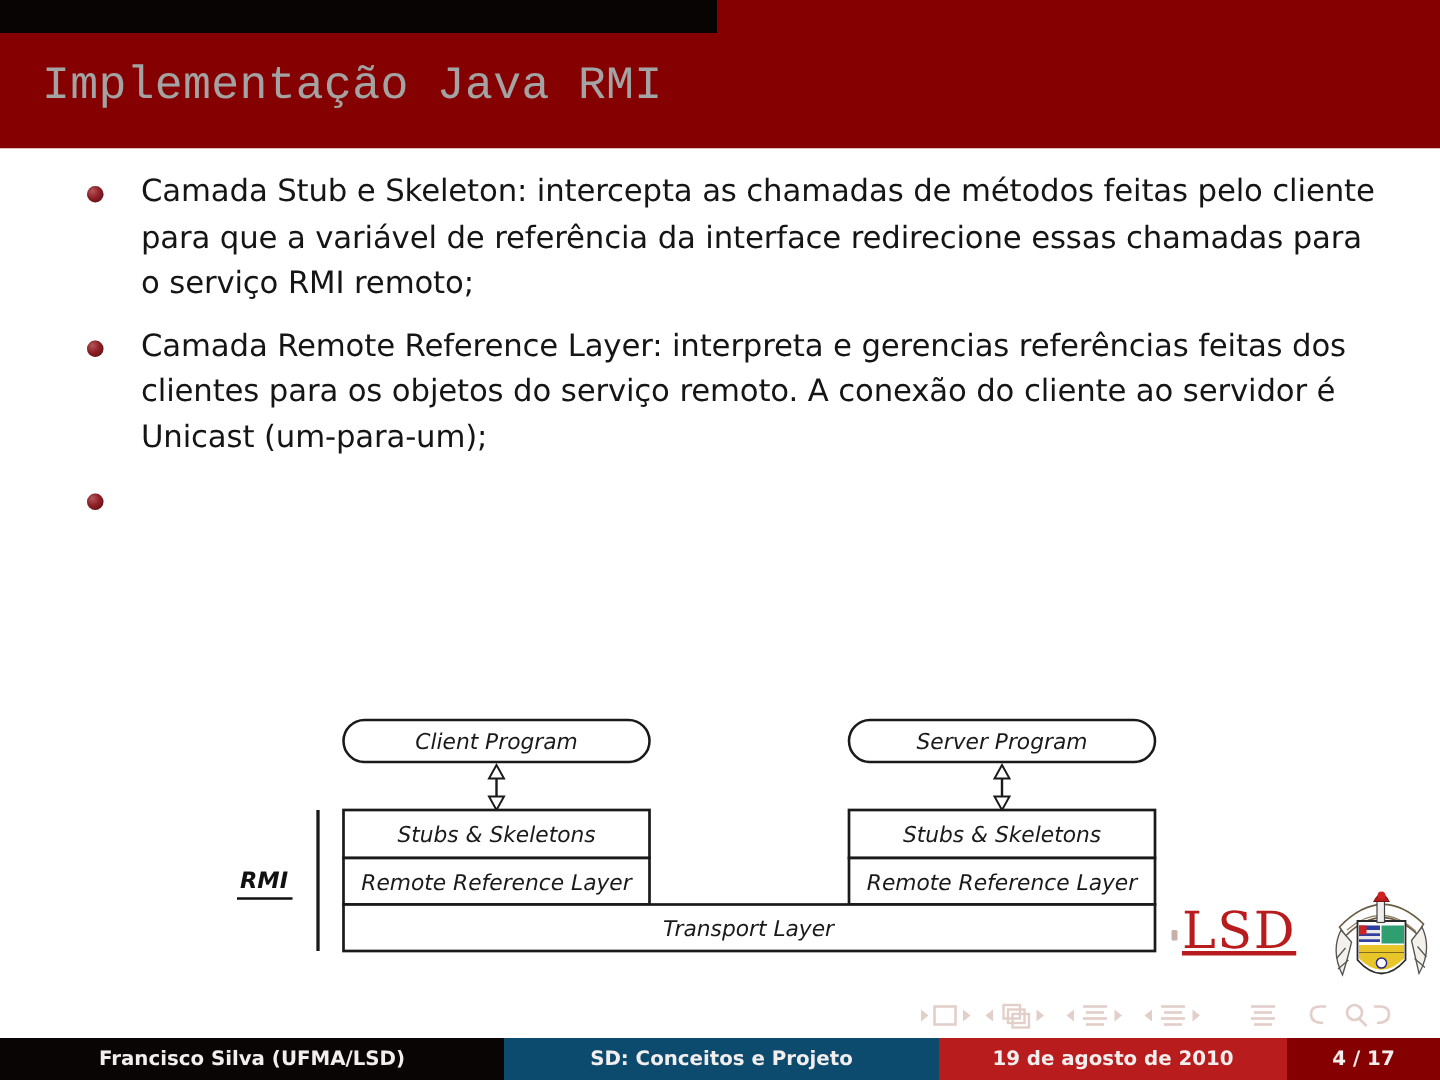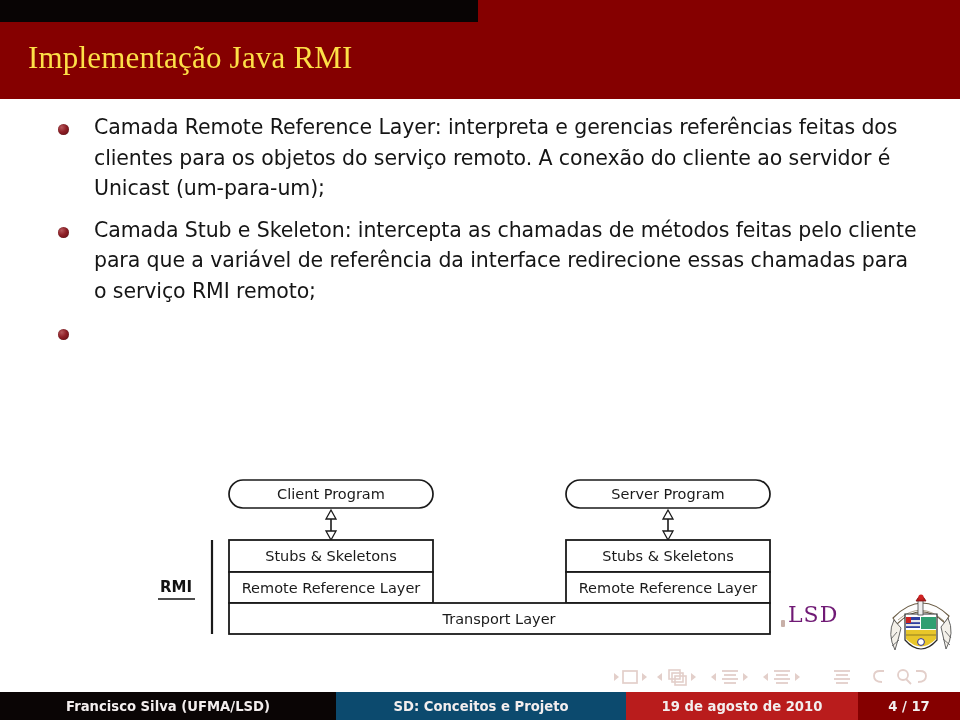--- a/index.html
+++ b/index.html
@@ -28,22 +28,22 @@
     left: 0; top: 0;
     width: 478px;
     height: 22px;
     background: #080404;
   }
   .header-title {
     position: absolute;
     left: 28px;
     top: 40px;
     font-size: 31px;
-    color: #fde047;
-    font-family: Liberation Serif, serif;
+    color: #a3a3a3;
+    font-family: Liberation Mono, monospace;
     letter-spacing: 0.2px;
     white-space: nowrap;
   }
   .header-rule {
     position: absolute;
     left: 0; top: 99px;
     width: 960px;
     height: 2px;
     background: #ffffff;
   }
@@ -80,33 +80,35 @@
     letter-spacing: -0.1px;
   }
 
   
   .diagram-wrap {
     position: absolute;
     left: 0;
     top: 468px;
     width: 792px;
     height: 185px;
+    font-style: italic;
   }
   .diagram-svg { display: block; }
 
   
   .lsd-logo {
     position: absolute;
     left: 788px;
     top: 604px;
     font-family: "DejaVu Serif", serif;
-    font-size: 22px;
-    color: #701a75;
+    font-size: 34px;
+    color: #b91c1c;
     letter-spacing: 1px;
     line-height: 1;
+    text-decoration: underline;
   }
   .lsd-bullet {
     position: absolute;
     left: 781px;
     top: 620px;
     width: 4px; height: 7px;
     background: #c8b0a8;
     border-radius: 1px;
   }
   .crest {
@@ -159,26 +161,26 @@
 <div class="header">
   <div class="header-dark"></div>
   <div class="header-title">Implementação Java RMI</div>
 </div>
 <div class="header-rule"></div>
 
 <div class="content">
 
   <div class="bullet-row">
     <span class="bullet-dot"></span>
-    <div class="bullet-text">Camada Remote Reference Layer: interpreta e gerencias referências feitas dos clientes para os objetos do serviço remoto. A conexão do cliente ao servidor é Unicast (um-para-um);</div>
+    <div class="bullet-text">Camada Stub e Skeleton: intercepta as chamadas de métodos feitas pelo cliente para que a variável de referência da interface redirecione essas chamadas para o serviço RMI remoto;</div>
   </div>
 
   <div class="bullet-row">
     <span class="bullet-dot"></span>
-    <div class="bullet-text">Camada Stub e Skeleton: intercepta as chamadas de métodos feitas pelo cliente para que a variável de referência da interface redirecione essas chamadas para o serviço RMI remoto;</div>
+    <div class="bullet-text">Camada Remote Reference Layer: interpreta e gerencias referências feitas dos clientes para os objetos do serviço remoto. A conexão do cliente ao servidor é Unicast (um-para-um);</div>
   </div>
 
   <div class="bullet-row">
     <span class="bullet-dot"></span>
   </div>
 
 </div>
 
 <div class="diagram-wrap">
 <svg class="diagram-svg" width="960" height="185" viewBox="0 0 960 185" xmlns="http://www.w3.org/2000/svg">

